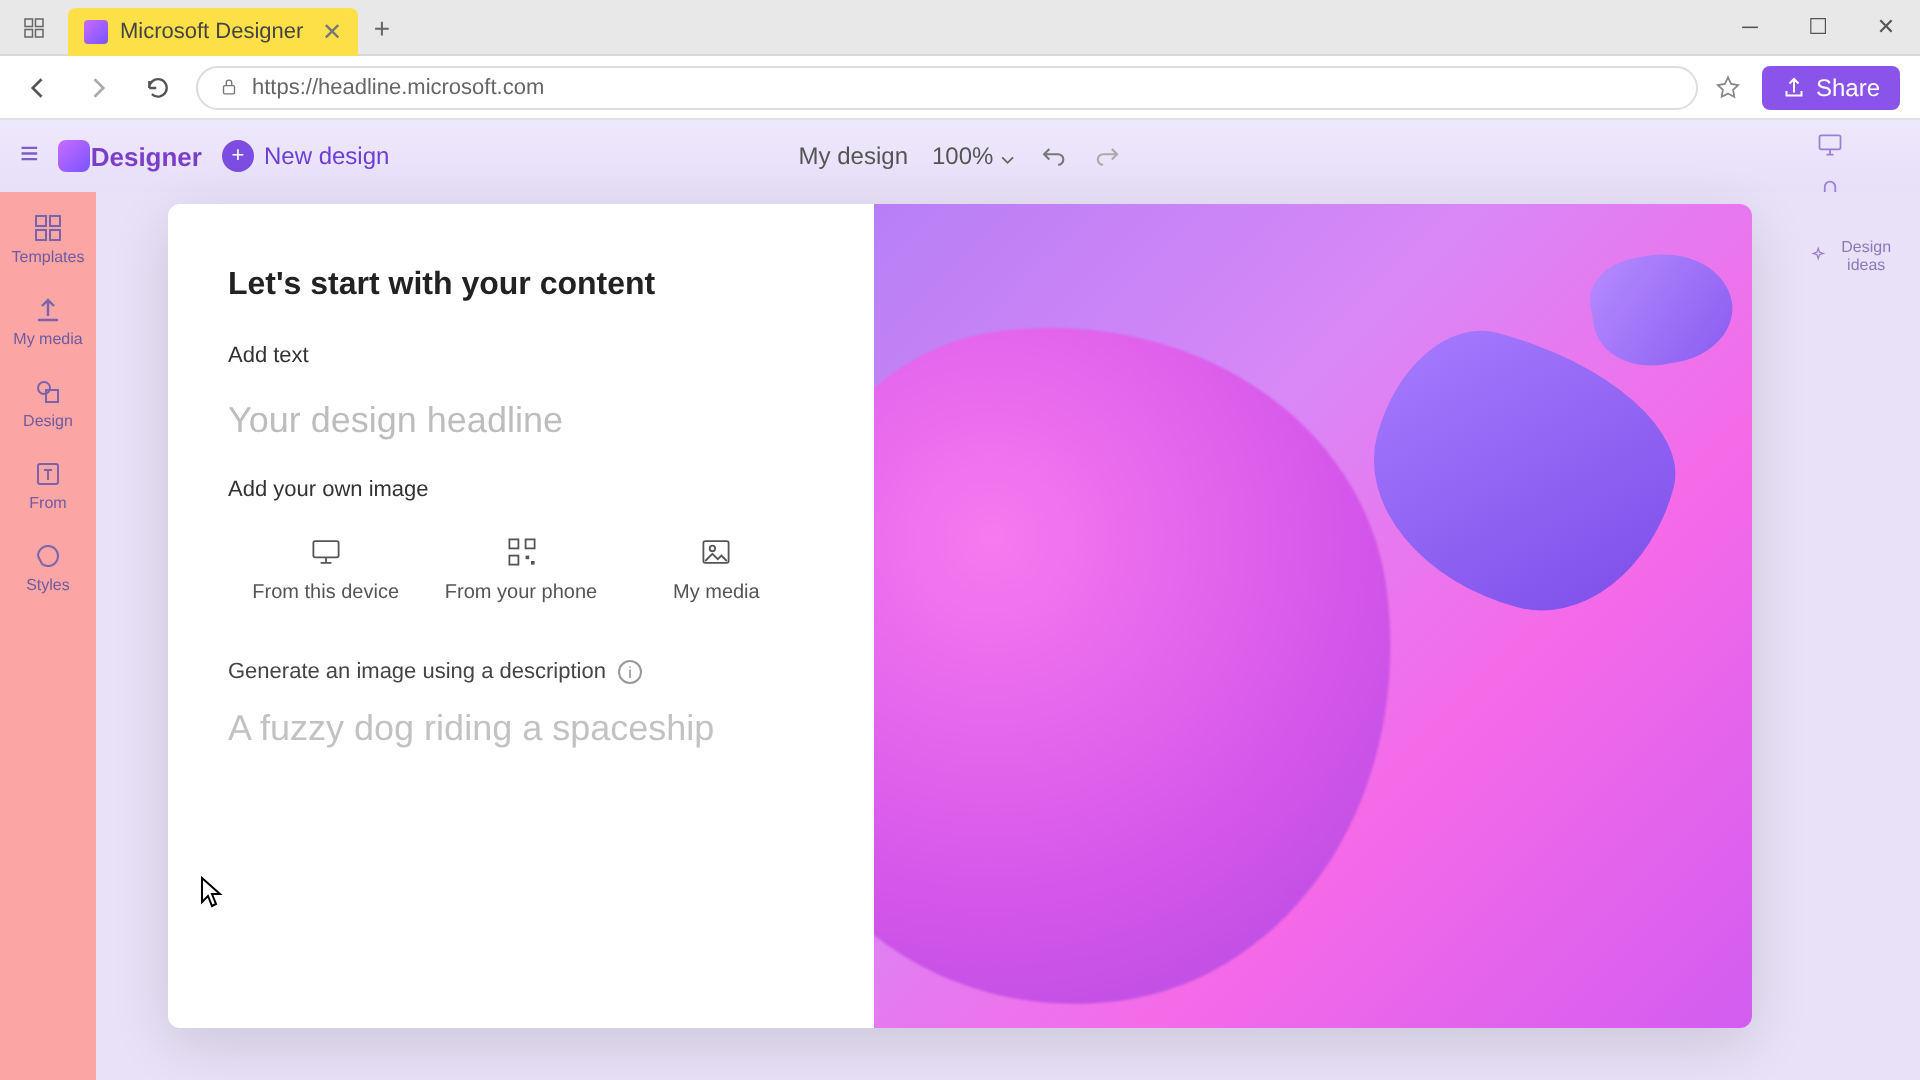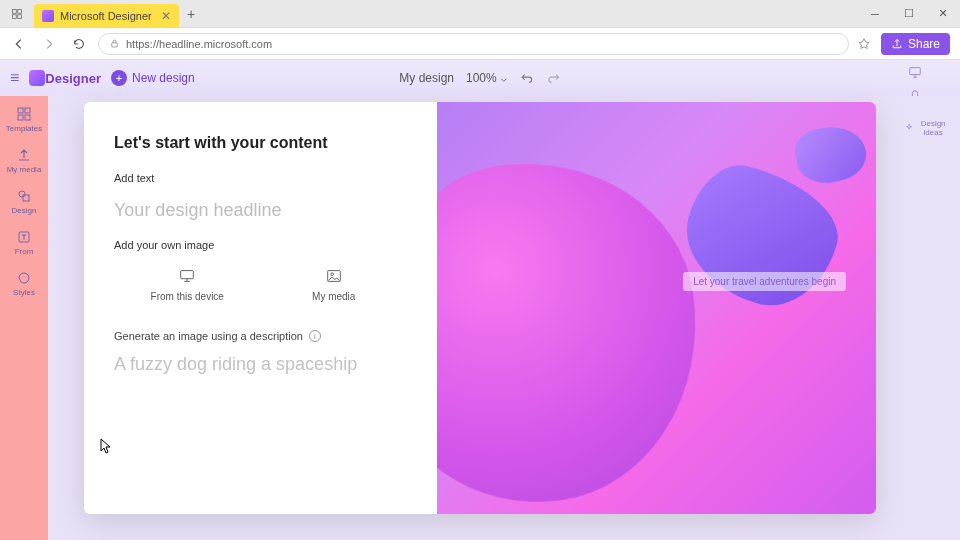--- a/index.html
+++ b/index.html
@@ -226,40 +226,49 @@
       <div class="img-options">
         <div class="img-opt">
           <svg viewBox="0 0 20 20">
               <rect x="3" y="4" width="14" height="9" rx="1" fill="none" stroke="#555"></rect>
               <path d="M7 16h6M10 13v3" stroke="#555"></path>
             </svg>
           <span>From this device</span>
         </div>
         <div class="img-opt">
           <svg viewBox="0 0 20 20">
+              <rect x="3" y="3" width="5" height="5" fill="none" stroke="#555"></rect>
+              <rect x="12" y="3" width="5" height="5" fill="none" stroke="#555"></rect>
+              <rect x="3" y="12" width="5" height="5" fill="none" stroke="#555"></rect>
+              <rect x="12" y="12" width="2" height="2" fill="#555"></rect>
+              <rect x="15" y="15" width="2" height="2" fill="#555"></rect>
+            </svg>
+          <span>From your phone</span>
+        </div>
+        <div class="img-opt">
+          <svg viewBox="0 0 20 20">
               <rect x="3" y="4" width="14" height="12" rx="1" fill="none" stroke="#555"></rect>
               <circle cx="8" cy="8" r="1.5" fill="none" stroke="#555"></circle>
               <path d="M4 15l4-4 3 3 2-2 3 3" fill="none" stroke="#555"></path>
             </svg>
           <span>My media</span>
         </div>
       </div>
 
       <div class="gen-row">
         <span class="gen-label">Generate an image using a description</span>
         <span class="info-icon">i</span>
       </div>
       <input class="gen-input" placeholder="A fuzzy dog riding a spaceship" style="">
 
     </div>
 
     <div class="modal-right">
       <div class="blob1"></div>
       <div class="blob2"></div>
       <div class="blob3"></div>
-      <div class="overlay-text">Let your travel adventures begin</div>
     </div>
   </div>
 
   <svg class="cursor-ptr" viewBox="0 0 12 16">
       <path d="M1 1l0 12 3-3 2 5 2-1-2-5 4 0z" fill="#fff" stroke="#000" stroke-width="1"></path>
     </svg>
 </div>
 
 </body></html>

